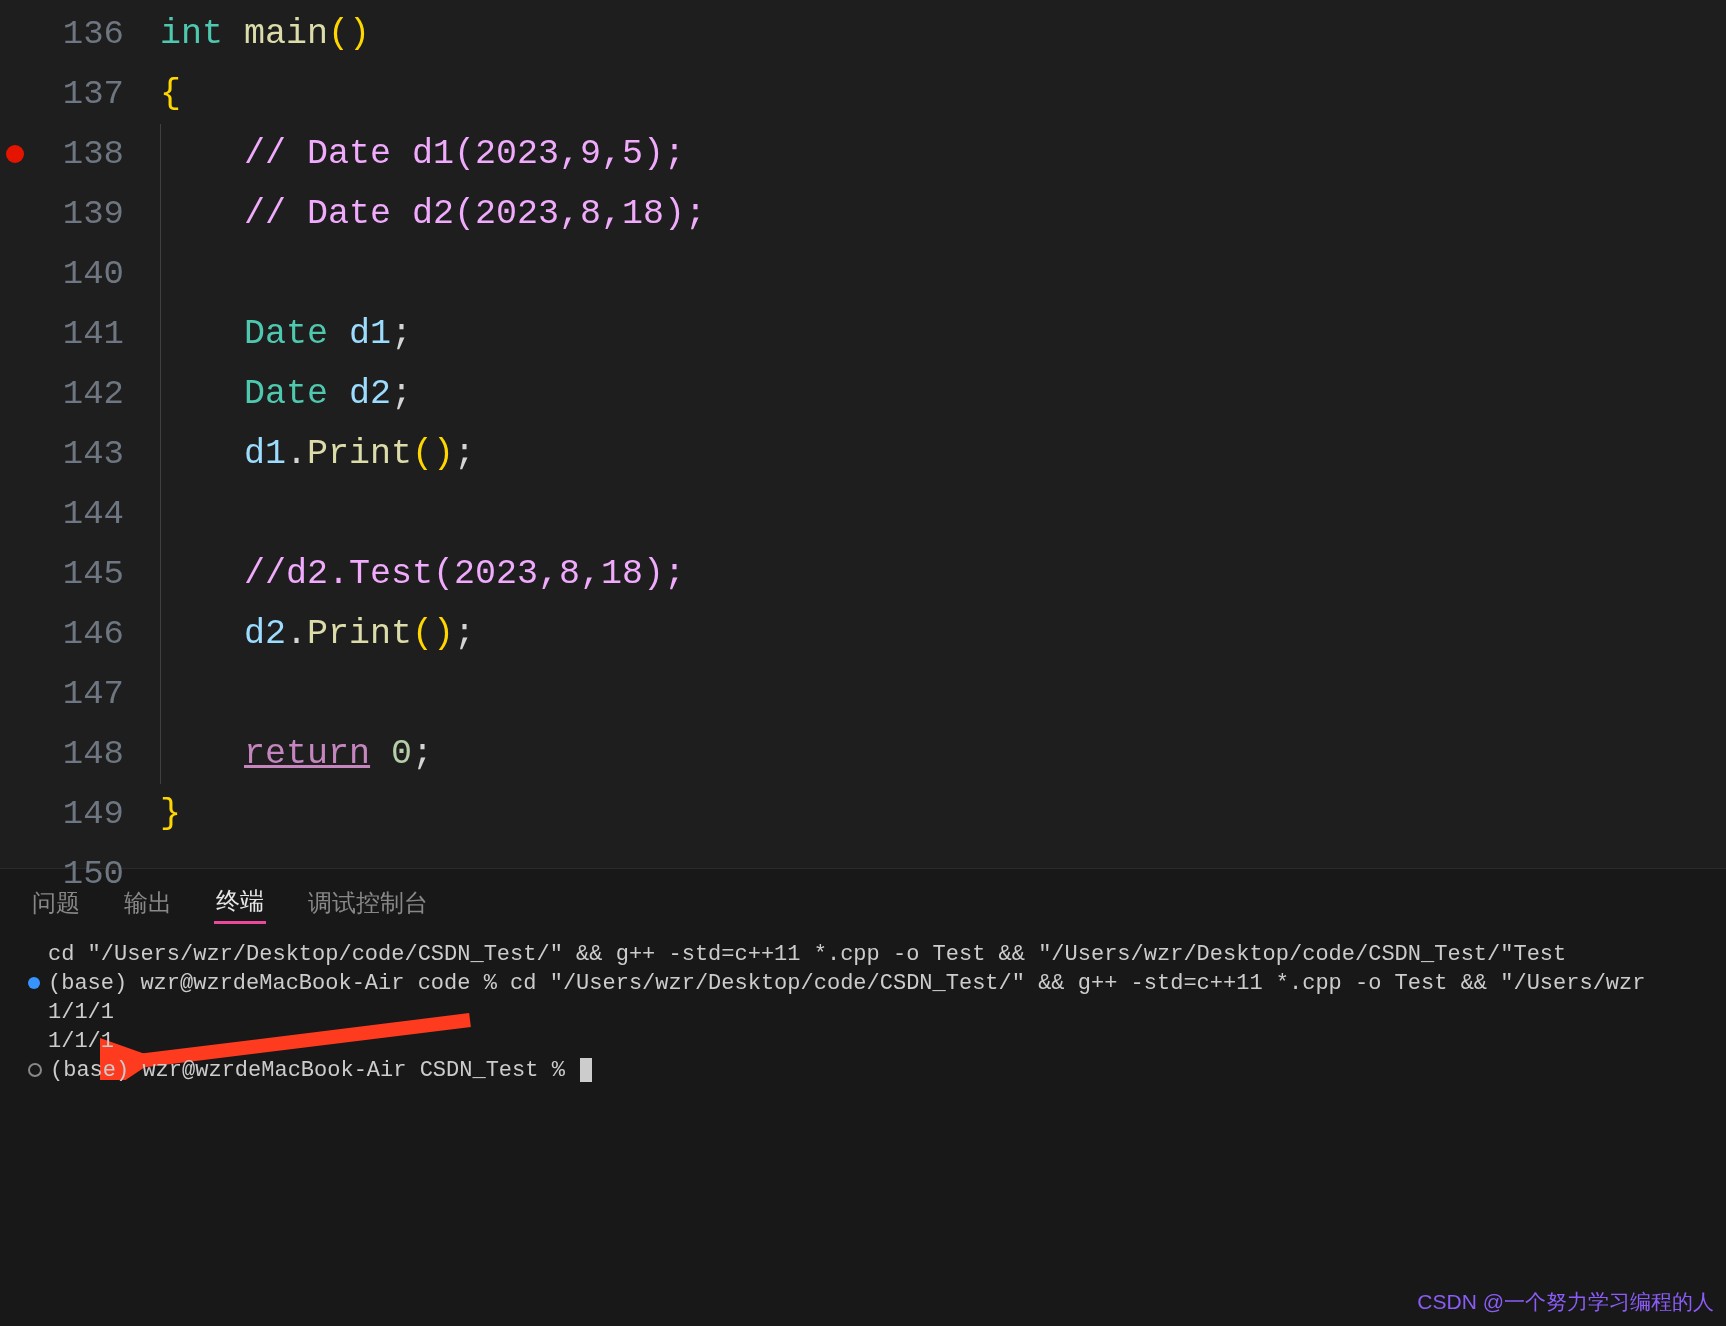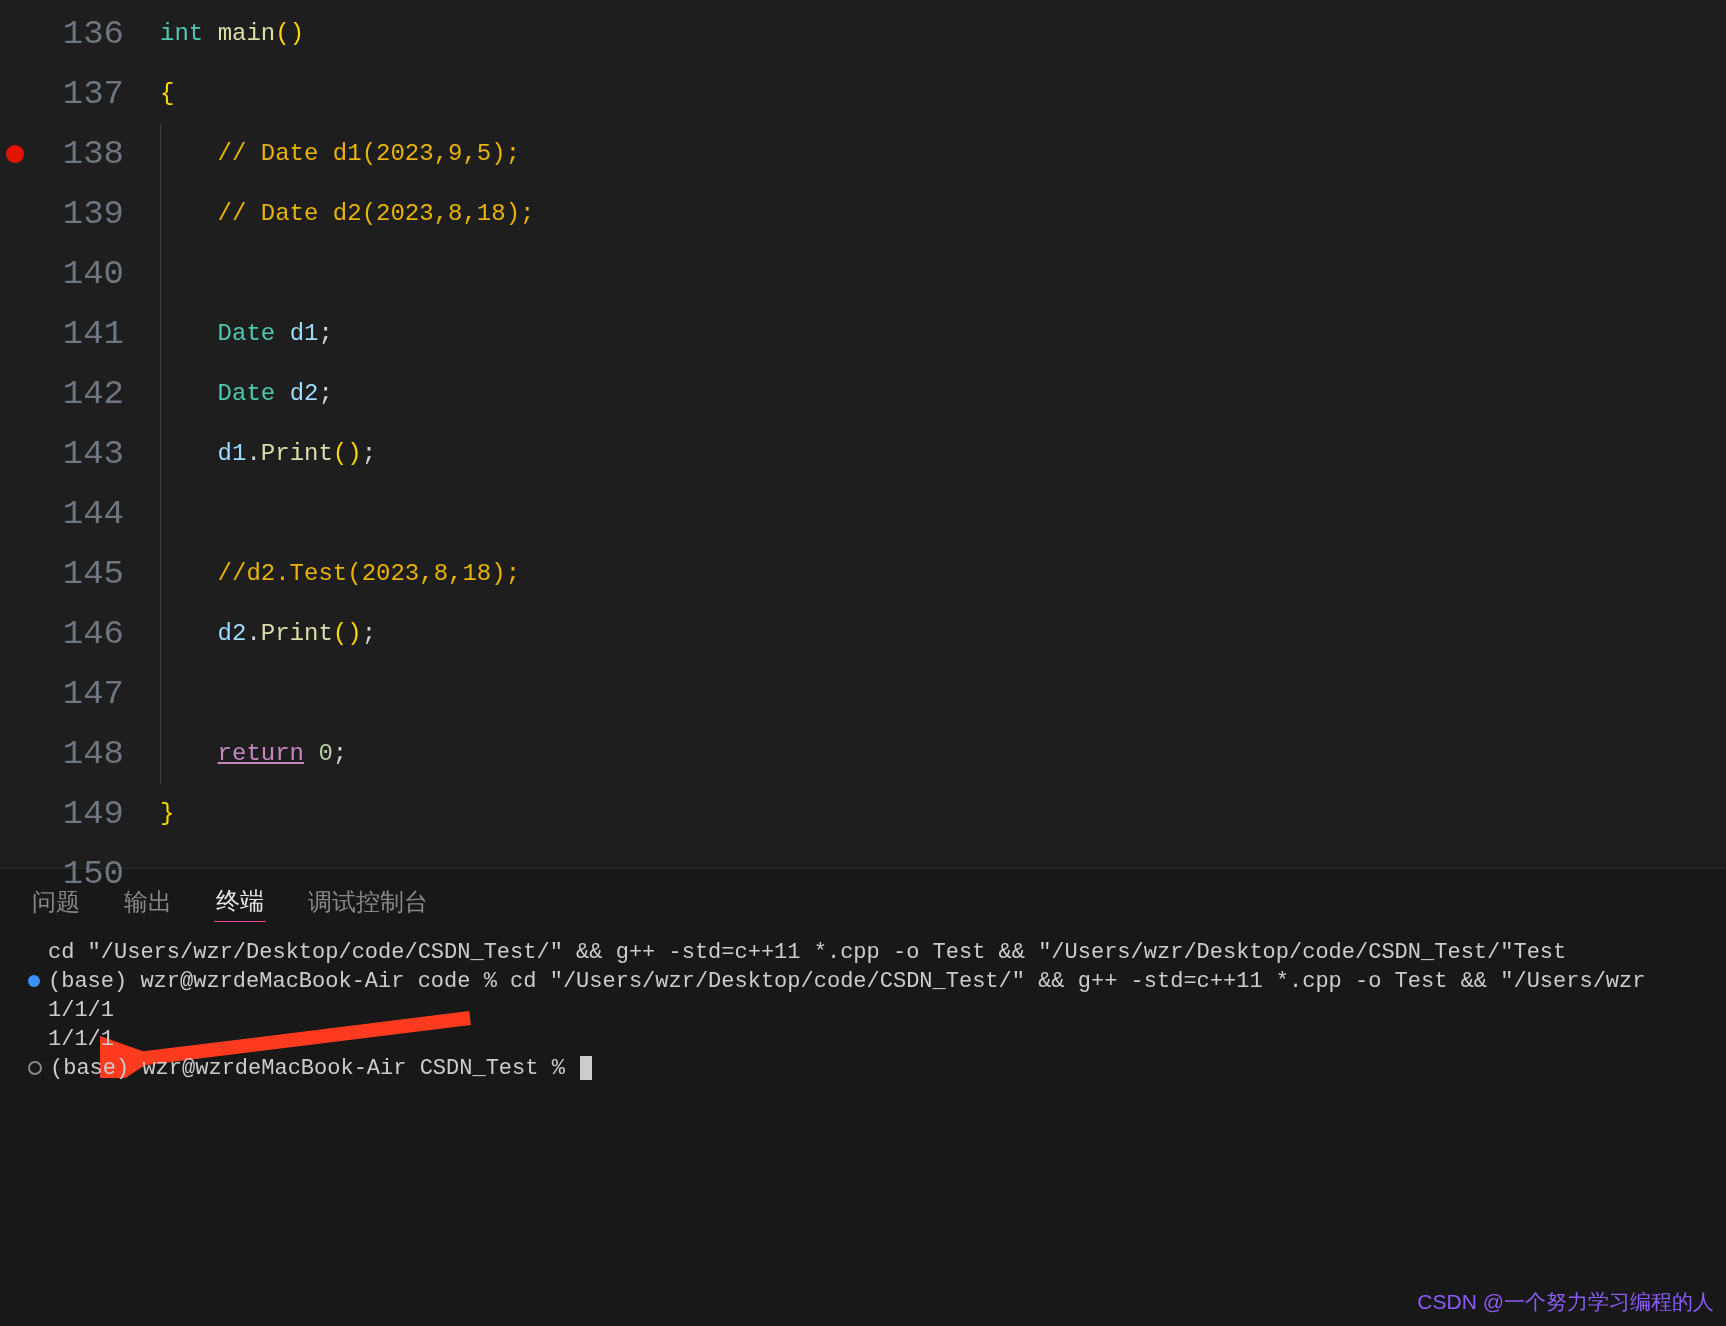--- a/index.html
+++ b/index.html
@@ -2,35 +2,35 @@
 <html><head>
 <meta charset="utf-8">
 <style>
   html,body{margin:0;padding:0;height:100%;width:100%;background:#1e1e1e;font-family:Menlo,Consolas,"Courier New",monospace;overflow:hidden;}
   .root{display:flex;flex-direction:column;width:1726px;height:1326px;background:#1e1e1e;position:relative;}
   
   .editor{flex:0 0 auto;display:flex;flex-direction:row;height:868px;position:relative;}
   .gutter{width:160px;text-align:right;padding-top:4px;box-sizing:border-box;}
   .gutter .ln{color:#6e7681;font-size:34px;line-height:60px;padding-right:36px;font-feature-settings:"tnum";user-select:none;position:relative;}
   .code{flex:1 1 auto;padding-top:4px;position:relative;}
-  .code .line{font-size:24px;line-height:60px;white-space:pre;color:#d4d4d4;position:relative;}
+  .code .line{font-size:35px;line-height:60px;white-space:pre;color:#d4d4d4;position:relative;}
   .indent-guide{border-left:1px solid #404040;position:absolute;left:0;top:0;bottom:0;}
   .tok-type{color:#4ec9b0;}
   .tok-func{color:#dcdcaa;}
   .tok-kw{color:#c586c0;text-decoration:underline;}
   .tok-num{color:#b5cea8;}
-  .tok-cmt{color:#eab308;}
+  .tok-cmt{color:#f0abfc;}
   .tok-brace{color:#ffd700;}
   .tok-cls{color:#4ec9b0;}
   .tok-var{color:#9cdcfe;}
   
   .panel{flex:1 1 auto;background:#181818;border-top:1px solid #2b2b2b;display:flex;flex-direction:column;}
   .tabs{display:flex;flex-direction:row;gap:40px;padding:12px 30px 10px 30px;font-size:24px;font-family:-apple-system,"Helvetica Neue",Arial,sans-serif;align-items:center;}
   .tab{color:#888;cursor:pointer;padding:4px 2px;}
-  .tab.active{color:#e7e7e7;border-bottom:1px solid #ec4899;}
+  .tab.active{color:#e7e7e7;border-bottom:3px solid #ec4899;}
   .term{flex:1 1 auto;padding:6px 28px;font-size:22px;line-height:29px;color:#cccccc;position:relative;overflow:hidden;}
   .term-line{white-space:pre;position:relative;}
   .bullet{display:inline-block;width:12px;height:12px;border-radius:50%;margin-right:8px;vertical-align:middle;}
   .bullet.blue{background:#3794ff;}
   .bullet.open{border:2px solid #888;background:transparent;width:10px;height:10px;}
   .cursor{display:inline-block;width:12px;height:24px;background:#cccccc;vertical-align:middle;margin-left:2px;}
   
   .arrow{position:absolute;left:100px;top:76px;pointer-events:none;}
   .watermark{position:absolute;right:12px;bottom:10px;color:#8b5cf6;font-size:21px;font-family:Liberation Sans, sans-serif;}
 </style>

